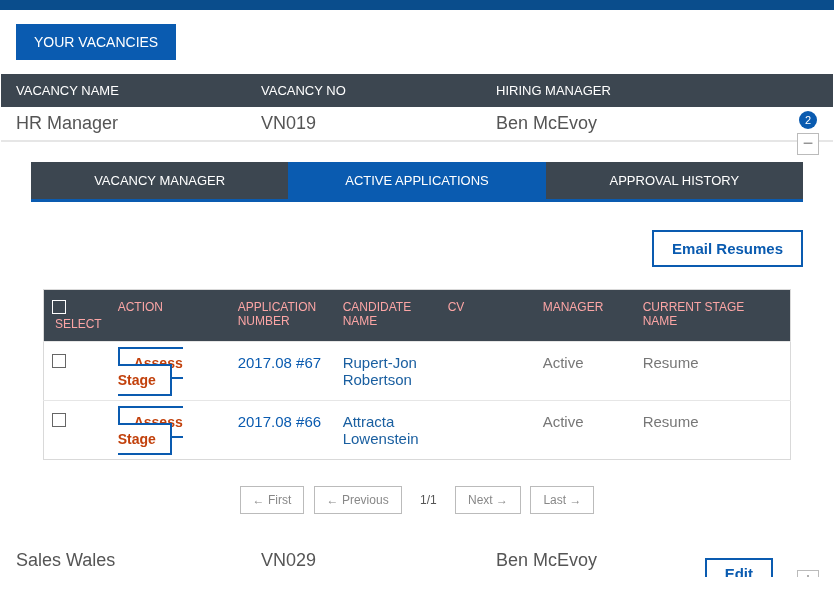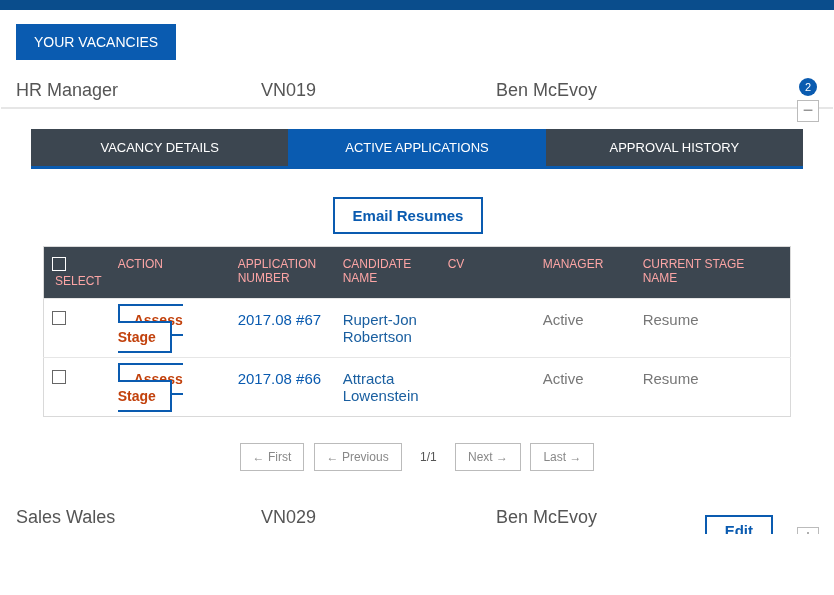--- a/index.html
+++ b/index.html
@@ -96,22 +96,22 @@
     flex: 1;
     text-align: center;
     background: #3c4650;
     color: #fff;
     font-size: 13px;
     padding: 11px 0;
     cursor: pointer;
   }
   .tab.active { background: #0a5bb0; }
   .email-row {
-    text-align: center;
-    padding: 18px 18px 12px 0;
+    text-align: right;
+    padding: 18px 18px 22px 0;
   }
   .email-btn {
     display: inline-block;
     border: 2px solid #0a5bb0;
     color: #0a5bb0;
     font-weight: bold;
     padding: 8px 18px;
     background: #fff;
     cursor: pointer;
     font-size: 15px;
@@ -183,35 +183,41 @@
 </head>
 <body>
 
 <div class="topbar"></div>
 
 <div class="content">
 
   <div class="section-label">YOUR VACANCIES</div>
 
   
+  <div class="vac-header">
+    <div class="col-name">VACANCY NAME</div>
+    <div class="col-no">VACANCY NO</div>
+    <div class="col-mgr">HIRING MANAGER</div>
+    <div class="col-act"></div>
+  </div>
 
   
   <div class="vac-row">
     <div class="col-name">HR Manager</div>
     <div class="col-no">VN019</div>
     <div class="col-mgr">Ben McEvoy</div>
     <span class="badge">2</span>
     <span class="toggle">−</span>
   </div>
 
   
   <div class="panel">
 
     <div class="tabs">
-      <div class="tab">VACANCY DETAILS</div>
+      <div class="tab">VACANCY MANAGER</div>
       <div class="tab active">ACTIVE APPLICATIONS</div>
       <div class="tab">APPROVAL HISTORY</div>
     </div>
 
     <div class="email-row">
       <span class="email-btn">Email Resumes</span>
     </div>
 
     <table class="app-table">
       <thead>

